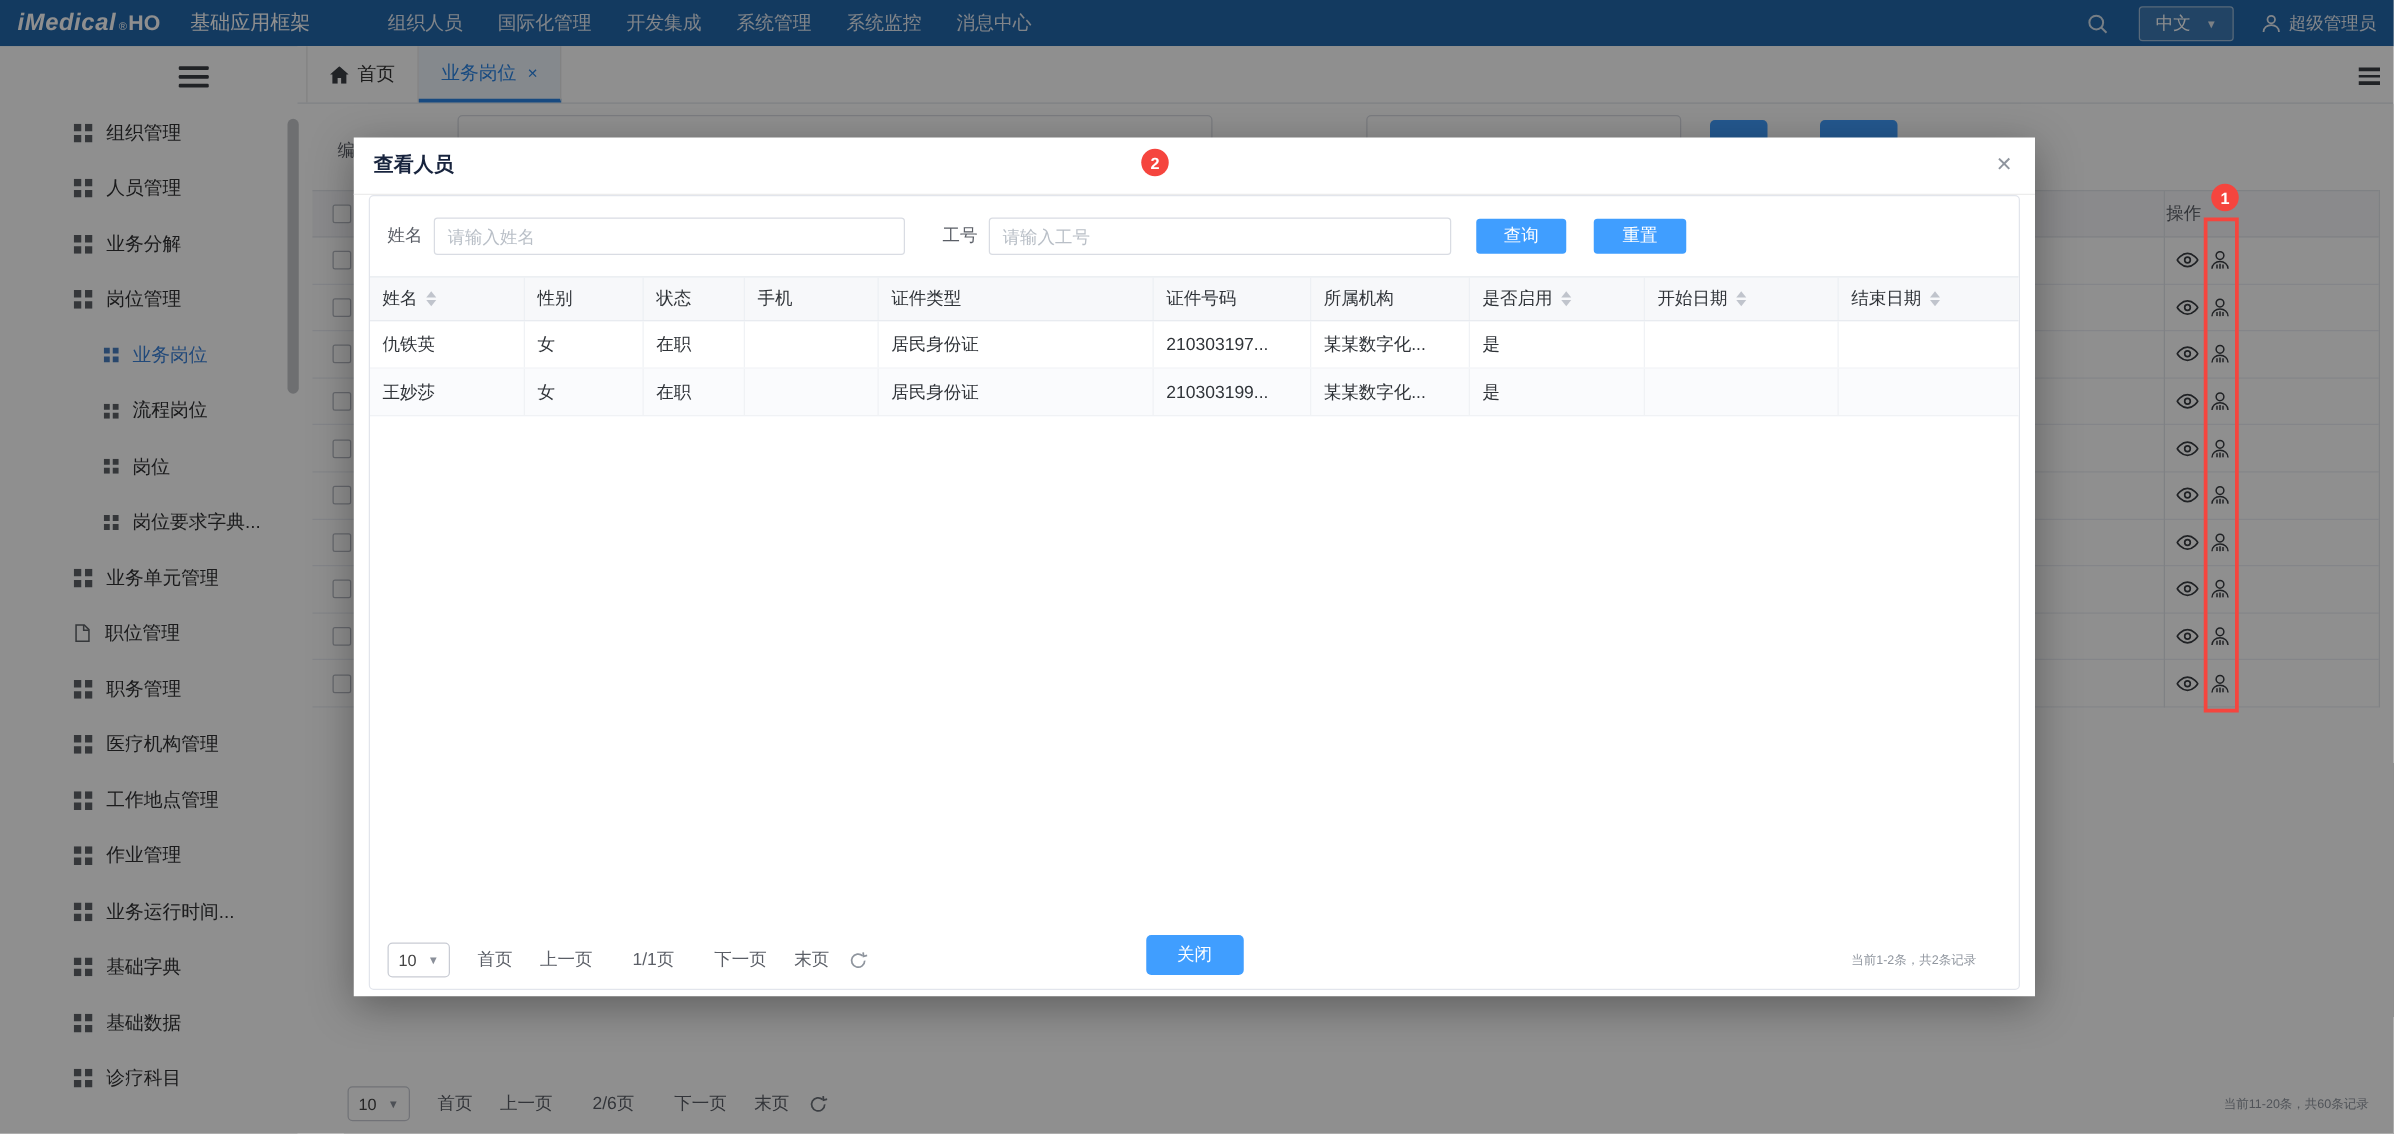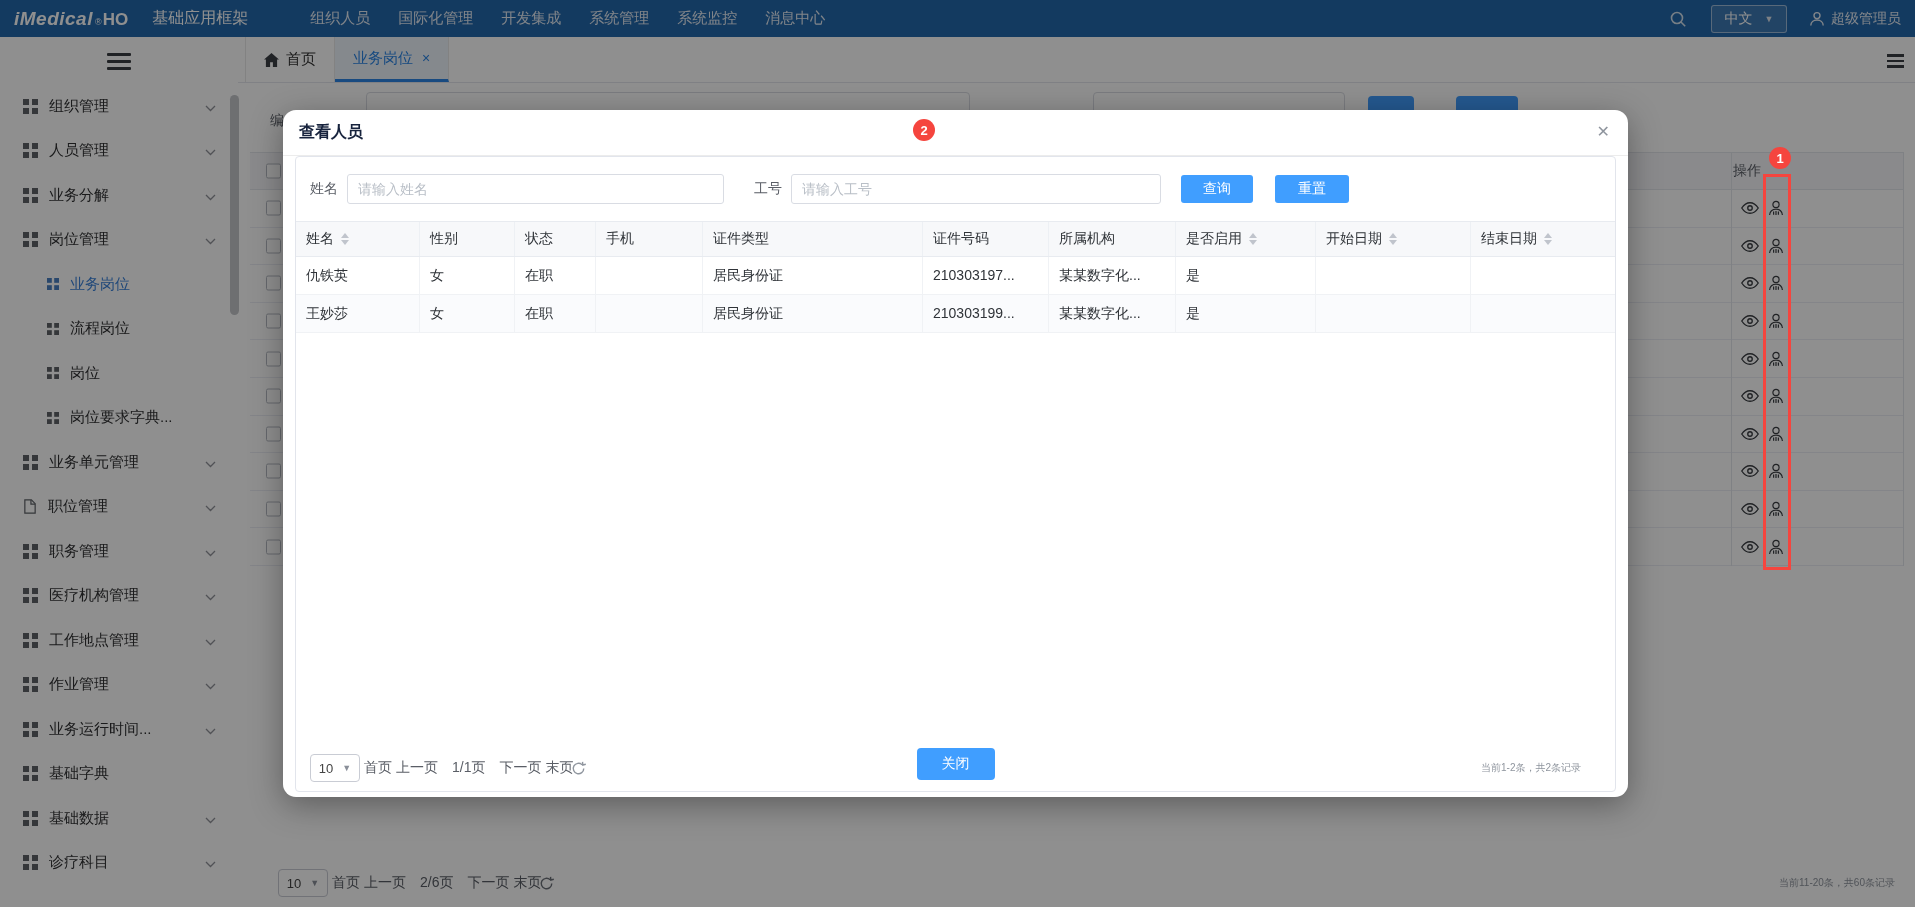--- a/index.html
+++ b/index.html
@@ -18,21 +18,21 @@
   .nav-item { color:#e4ebf4; font-size:15px; white-space:nowrap; cursor:pointer; }
   .nav-right { margin-left:auto; display:flex; align-items:center; }
   .lang-select { margin-left:24px; width:74px; height:26px; border:1px solid rgba(255,255,255,.5);
                  background:rgba(255,255,255,.12); border-radius:3px; display:flex; align-items:center;
                  justify-content:center; gap:12px; color:#fff; font-size:14px; cursor:pointer; }
   .lang-caret { font-size:9px; color:#dfe6ee; }
   .nav-user { margin-left:22px; display:flex; align-items:center; gap:6px; color:#e8eef6; font-size:14px; }
 
   
   .sidebar { position:absolute; left:0; top:37px; width:238px; bottom:0; background:#fff;
-             border-right:1px solid #e8e8e8; z-index:1; }
+             border-right:1px solid #e8e8e8; z-index:1;padding-left:36px; }
   .sb-burger { margin:16px auto 0; width:24px; display:flex; flex-direction:column; gap:4px; cursor:pointer; }
   .sb-burger i { height:3px; background:#3a3d42; border-radius:1px; }
   .sb-list { margin-top:14px; }
   .sb-item { position:relative; height:44.5px; display:flex; align-items:center; padding-left:23px;
              font-size:15px; color:#303133; cursor:pointer; }
   .sb-item .sb-ic { margin-right:11px; display:flex; }
   .sb-item .chev { position:absolute; right:22px; }
   .sb-sub { padding-left:47px; }
   .sb-active { color:#3b82d9; }
   .sb-thumb { position:absolute; left:230px; top:95px; width:9px; height:220px; background:#c4c6ca;
@@ -59,34 +59,34 @@
   .bg-thead .op-label { position:absolute; left:1483px; top:50%; transform:translateY(-50%); font-size:14px; color:#5a5e66; }
   .row-checkbox { position:absolute; left:16px; top:50%; transform:translateY(-50%); width:13px; height:13px;
                   border:1px solid #b6bac2; border-radius:2px; background:#fff; }
   .bg-rows { position:absolute; left:12px; top:153px; width:1653px; }
   .op-row { position:relative; height:37.6px; border-bottom:1px solid #ebeef5; box-sizing:border-box; }
   .op-icon { position:absolute; top:50%; transform:translateY(-50%); display:flex; cursor:pointer; }
   .op-eye { left:1491px; }
   .op-person { left:1518px; }
   .bg-vline { position:absolute; top:115px; width:1px; height:414px; background:#e3e6ec; }
 
-  .pag-row { display:flex; align-items:center; gap:4px; font-size:14px; color:#5a5e66; }
+  .pag-row { display:flex; align-items:center; gap:22px; font-size:14px; color:#5a5e66; }
   .bg-pag { position:absolute; left:40px; right:0; top:831px; height:30px; }
   .pg-select { width:48px; height:26px; border:1px solid #c9ccd4; border-radius:4px; background:#fff;
                display:flex; align-items:center; justify-content:center; gap:9px; font-size:13px; color:#444; cursor:pointer; }
   .pg-caret { font-size:9px; color:#8a8f99; }
   .pag-link { cursor:pointer; white-space:nowrap; }
   .pag-summary { margin-left:auto; margin-right:20px; font-size:10px; color:#8f959e; white-space:nowrap; }
 
   
   .dim { position:absolute; inset:0; background:rgba(0,0,0,.44); z-index:5; }
 
   
   .modal { position:absolute; left:283px; top:110px; width:1345px; height:687px; background:#fff;
-           border-radius:13px; box-shadow:0 8px 32px rgba(0,0,0,.35); z-index:10; }
+           border-radius:0; box-shadow:0 8px 32px rgba(0,0,0,.35); z-index:10; }
   .m-head { position:relative; height:46px; border-bottom:1px solid #ececec; display:flex; align-items:center;
             padding:0 16px; box-sizing:border-box; }
   .m-title { font-size:16px; font-weight:bold; color:#17233d; }
   .m-close { position:absolute; right:18px; top:12px; font-size:16px; color:#8f959e; cursor:pointer; }
   .m-panel { position:absolute; left:12px; right:12px; top:46px; height:636px; border:1px solid #e2e5ec;
              border-radius:4px; box-sizing:border-box; overflow:hidden; }
   .m-search { display:flex; align-items:center; padding:17px 14px; }
   .m-search label { font-size:14px; color:#5a5e66; margin-right:9px; white-space:nowrap; }
   .m-input { height:30px; border:1px solid #d9dce3; border-radius:3px; padding:0 10px; font-size:14px;
              color:#333; box-sizing:border-box; font-family:inherit; }

